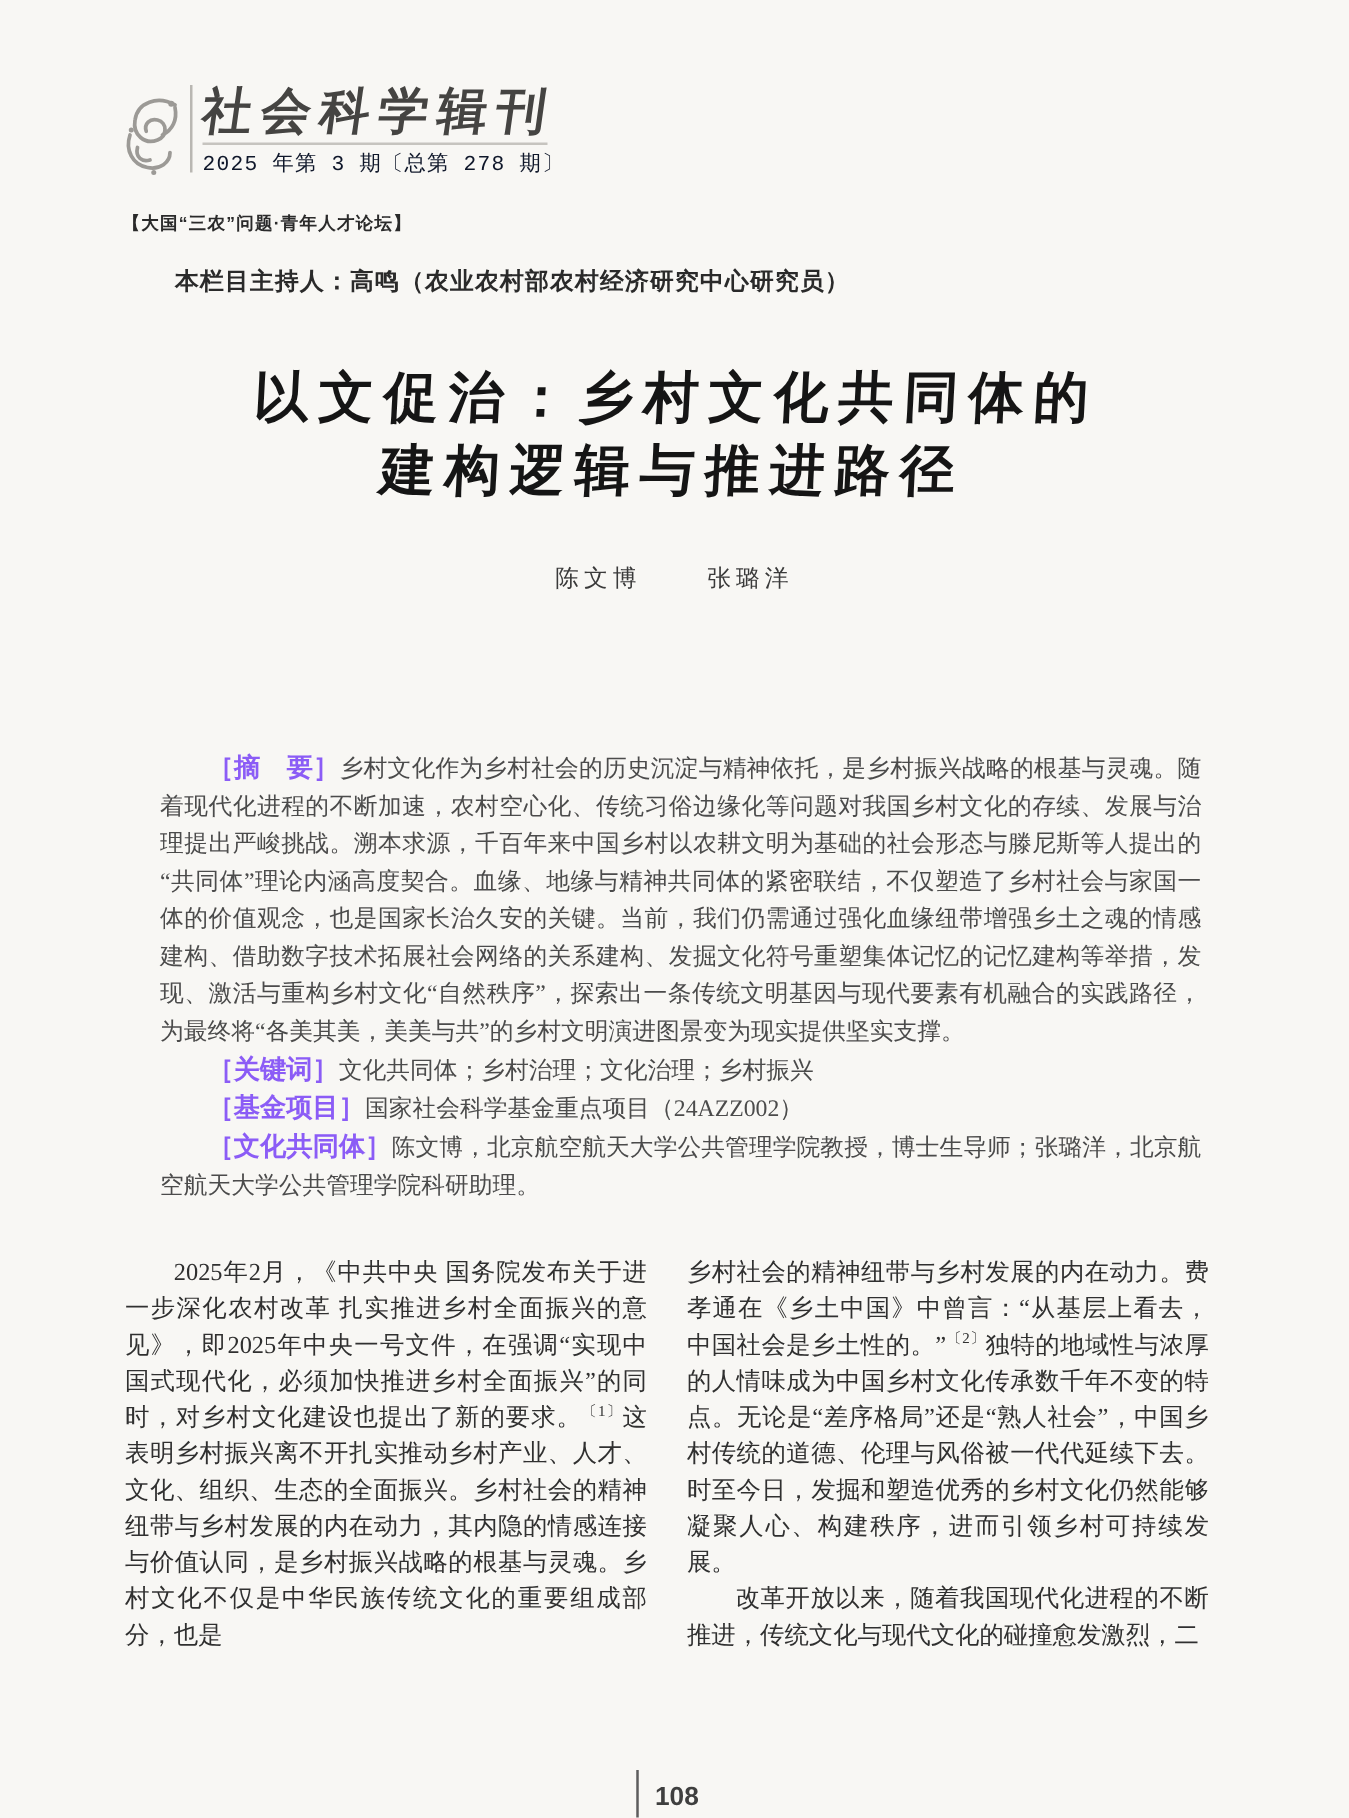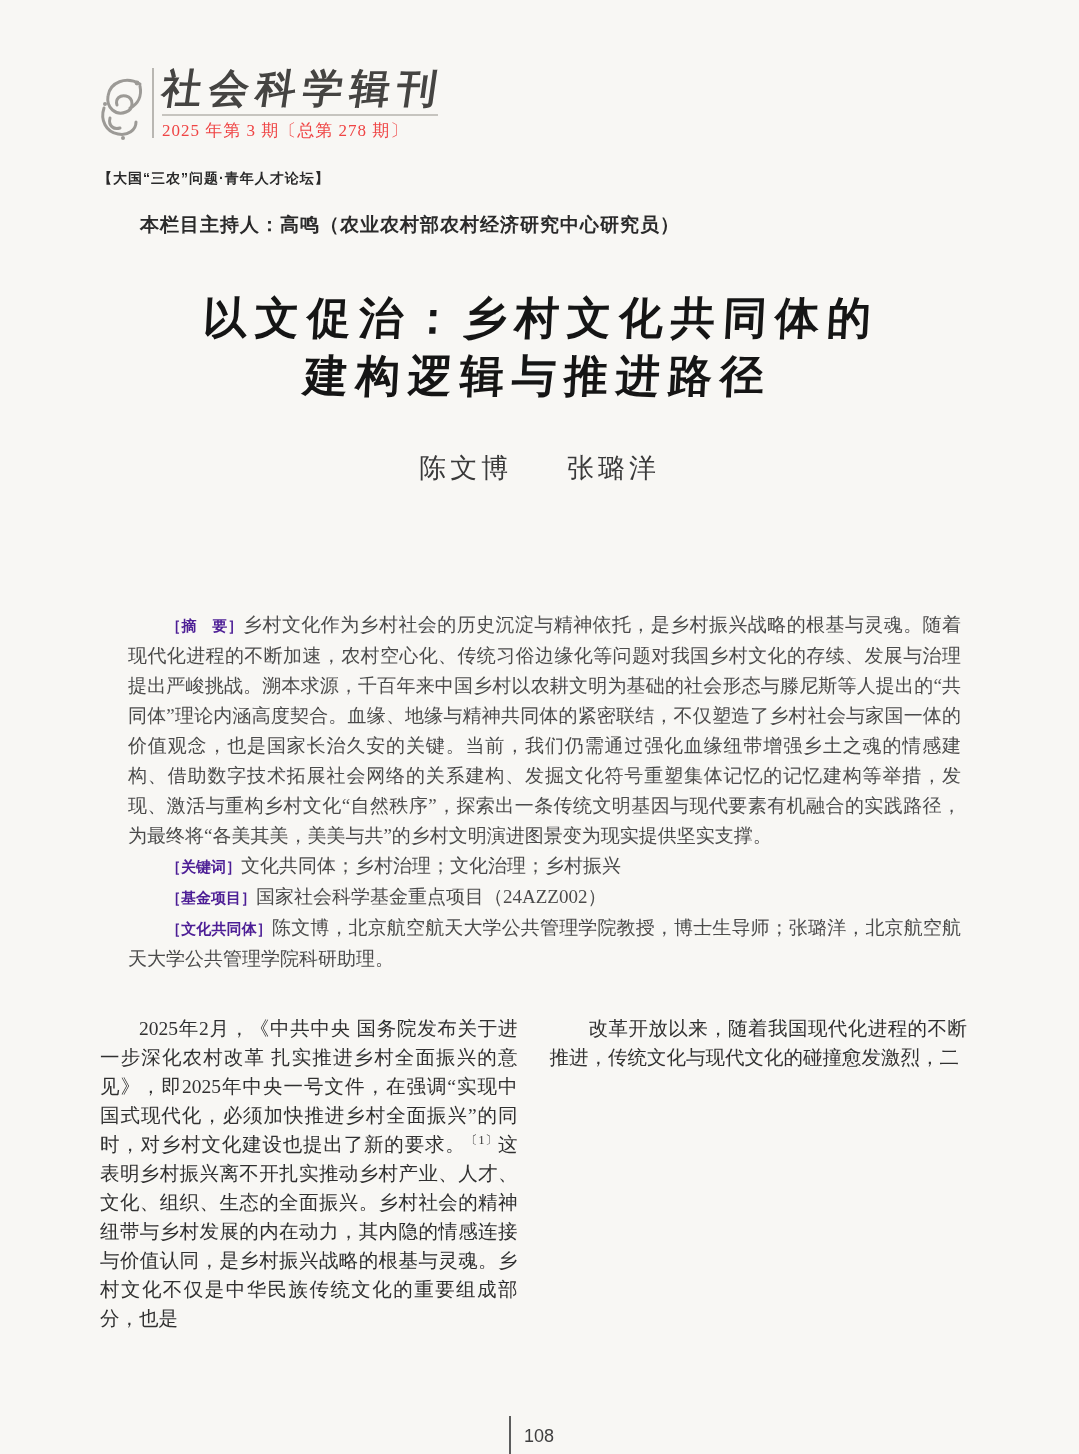--- a/index.html
+++ b/index.html
@@ -24,22 +24,22 @@
   }
   .mast-right{display:flex;flex-direction:column;}
   .journal-name{
     font-size:40px;font-weight:900;color:#454442;
     letter-spacing:7px;line-height:46px;
     transform:skewX(-8deg);
     font-family:"Liberation Serif","DejaVu Serif",serif;
   }
   .mast-rule{height:2px;background:#c6c4bf;width:276px;margin-top:2px;}
   .issue-line{
-    font-size:17px;color:#ef4444;margin-top:3px;letter-spacing:1px;
-    font-family:Liberation Serif, serif;
+    font-size:17px;color:#0f172a;margin-top:3px;letter-spacing:1px;
+    font-family:Liberation Mono, monospace;
   }
 
   
   .column-header{
     margin:22px 0 0 98px;
     font-size:14px;font-weight:bold;color:#2a2a2a;letter-spacing:1px;
     font-family:"Liberation Sans","DejaVu Sans",sans-serif;
   }
   .host-line{
     margin:24px 0 16px 140px;
@@ -48,35 +48,35 @@
   }
 
   
   .article-title{
     margin-top:52px;text-align:center;
     font-weight:900;color:#151515;
     font-size:44px;line-height:58px;letter-spacing:8px;
     transform:skewX(-3deg);
   }
   .authors-line{
-    margin-top:44px;text-align:center;font-size:27px;color:#3a3a3a;
+    margin-top:44px;text-align:center;font-size:19px;color:#3a3a3a;
     letter-spacing:4px;
   }
   .authors-line .author{margin:0 22px;}
 
   
   .meta-block{
     margin:124px 118px 0 128px;
   }
   .meta-block p{
     margin:0;font-size:19px;line-height:30px;
     text-align:justify;color:#4b4b4b;
   }
   .meta-block p.indent{text-indent:2em;}
-  .meta-label{font-weight:bold;color:#4c1d95;font-family:"Liberation Sans","DejaVu Sans",sans-serif;font-size:15px;}
+  .meta-label{font-weight:bold;color:#8b5cf6;font-family:"Liberation Sans","DejaVu Sans",sans-serif;font-size:21px;}
   .clc-line span.group{margin-right:26px;white-space:nowrap;}
 
   
   .body-cols{
     display:flex;gap:32px;
     margin:40px 112px 0 100px;
   }
   .col{flex:1;}
   .col p{
     margin:0;font-size:19.5px;line-height:29px;
@@ -88,22 +88,23 @@
     vertical-align:super;letter-spacing:0;
   }
 
   
   .footer-divider{
     position:absolute;left:509px;top:1350px;
     width:2px;height:104px;background:#5d5d5d;
   }
   .page-number{
     position:absolute;left:524px;top:1360px;
-    font-size:18px;color:#3f3f3f;
+    font-size:21px;color:#3f3f3f;
     font-family:"Liberation Sans","DejaVu Sans",sans-serif;
+    font-weight:bold;
   }
 </style>
 </head>
 <body>
 
 <div class="page">
 
   <div class="masthead">
     <div class="logo">
       <svg viewBox="0 0 52 74" width="52" height="74">
@@ -146,20 +147,21 @@
     <p class="indent"><span class="meta-label">［关键词］</span><span>文化共同体；乡村治理；文化治理；乡村振兴</span></p>
     <p class="indent"><span class="meta-label">［基金项目］</span><span>国家社会科学基金重点项目（24AZZ002）</span></p>
     <p class="indent"><span class="meta-label">［文化共同体］</span><span>陈文博，北京航空航天大学公共管理学院教授，博士生导师；张璐洋，北京航空航天大学公共管理学院科研助理。</span></p>
   </div>
 
   <div class="body-cols">
     <div class="col">
       <p class="indent"><span>2025年2月，《中共中央 国务院发布关于进一步深化农村改革 扎实推进乡村全面振兴的意见》，即2025年中央一号文件，在强调“实现中国式现代化，必须加快推进乡村全面振兴”的同时，对乡村文化建设也提出了新的要求。</span><sup class="fnref">〔1〕</sup><span>这表明乡村振兴离不开扎实推动乡村产业、人才、文化、组织、生态的全面振兴。乡村社会的精神纽带与乡村发展的内在动力，其内隐的情感连接与价值认同，是乡村振兴战略的根基与灵魂。乡村文化不仅是中华民族传统文化的重要组成部分，也是</span></p>
     </div>
     <div class="col">
+      <p><span>乡村社会的精神纽带与乡村发展的内在动力。费孝通在《乡土中国》中曾言：“从基层上看去，中国社会是乡土性的。”</span><sup class="fnref">〔2〕</sup><span>独特的地域性与浓厚的人情味成为中国乡村文化传承数千年不变的特点。无论是“差序格局”还是“熟人社会”，中国乡村传统的道德、伦理与风俗被一代代延续下去。时至今日，发掘和塑造优秀的乡村文化仍然能够凝聚人心、构建秩序，进而引领乡村可持续发展。</span></p>
       <p class="indent"><span>改革开放以来，随着我国现代化进程的不断推进，传统文化与现代文化的碰撞愈发激烈，二</span></p>
     </div>
   </div>
 
   <div class="footer-divider"></div>
   <div class="page-number">108</div>
 
 </div>
 
 </body></html>

